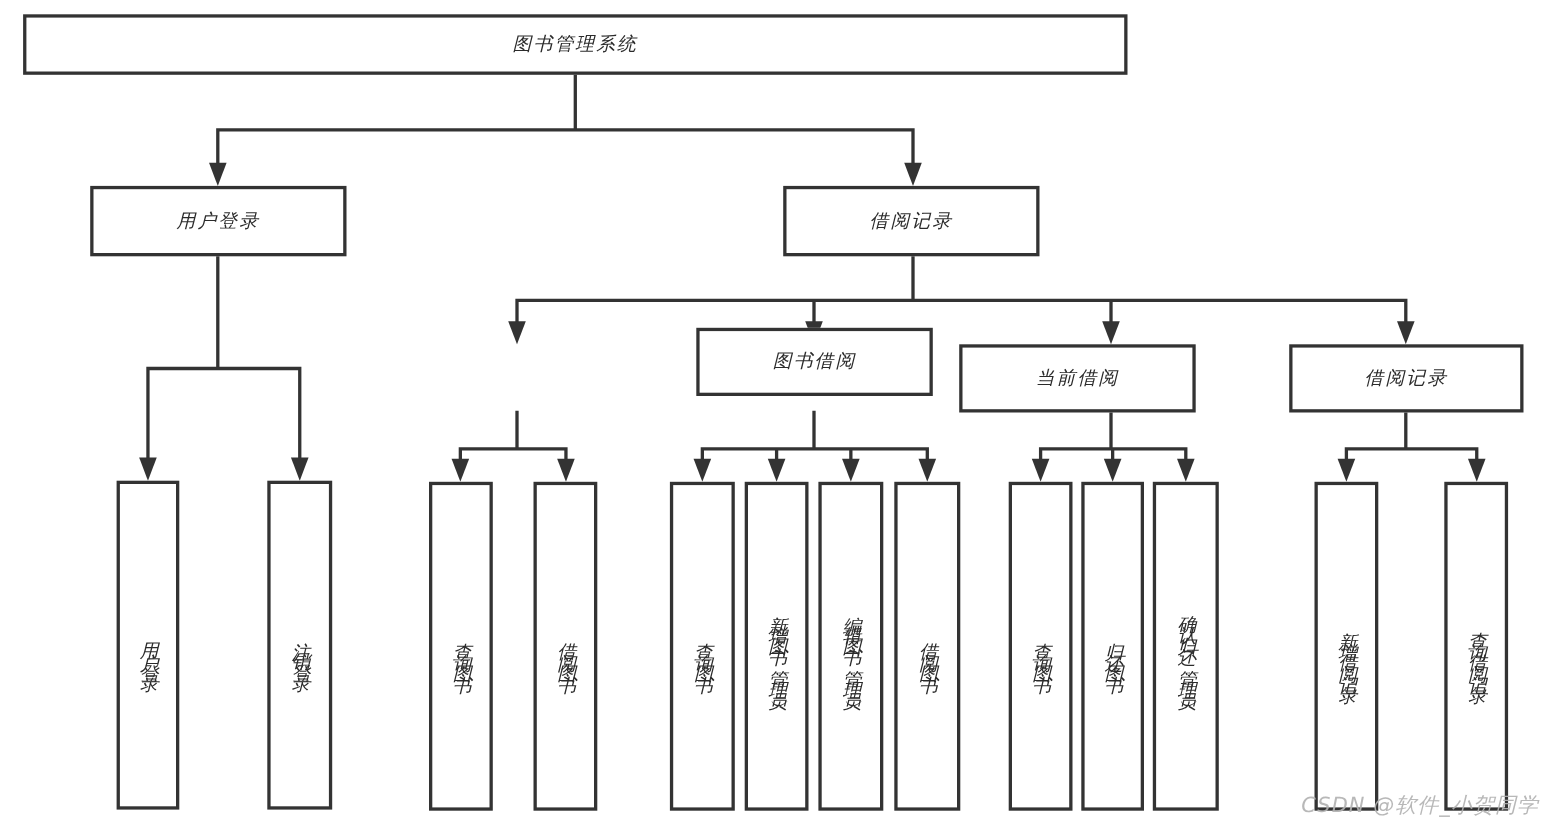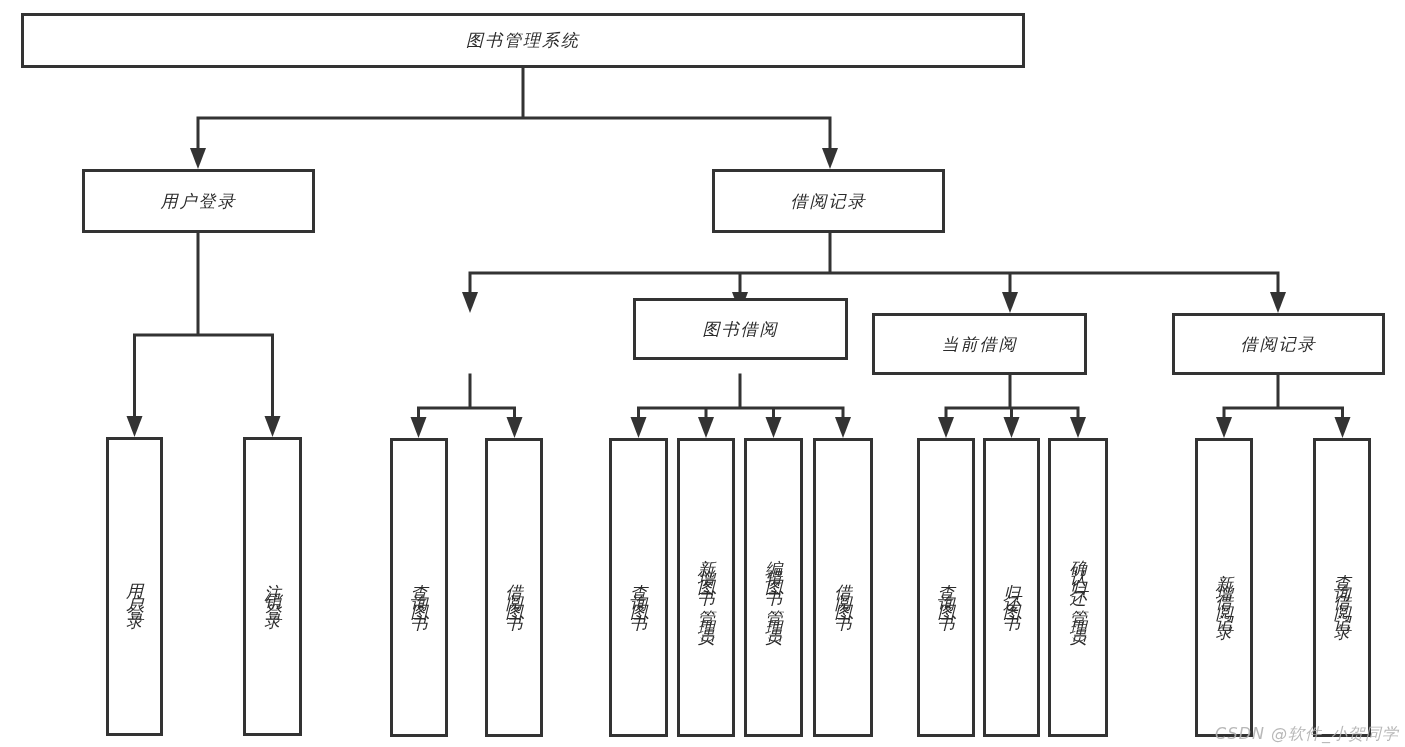--- a/index.html
+++ b/index.html
@@ -57,21 +57,21 @@
   .n-b4 { left: 813px;  width: 60px; }
   .n-c1 { left: 917px;  width: 58px; }
   .n-c2 { left: 983px;  width: 57px; }
   .n-c3 { left: 1048px; width: 60px; }
   .n-d1 { left: 1195px; width: 58px; }
   .n-d2 { left: 1313px; width: 58px; }
   .watermark {
     position: absolute;
     right: 6px;
     bottom: 2px;
-    font-size: 16px;
+    font-size: 19px;
     color: rgba(178,178,178,0.92);
     z-index: 3;
     letter-spacing: 1px;
     white-space: nowrap;
   }
 </style>
 </head>
 <body>
 
 <div class="canvas">

